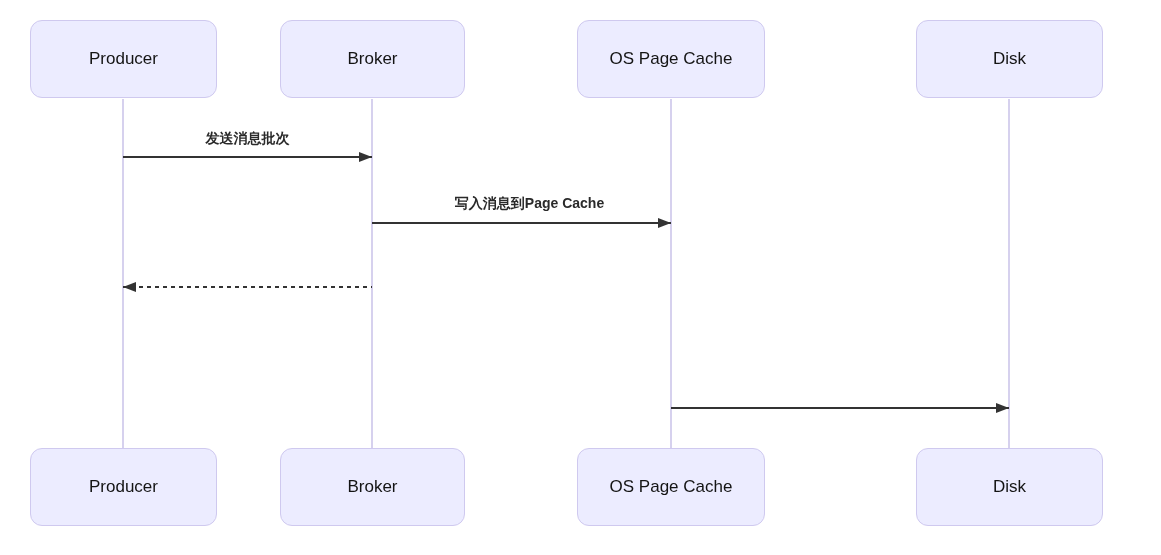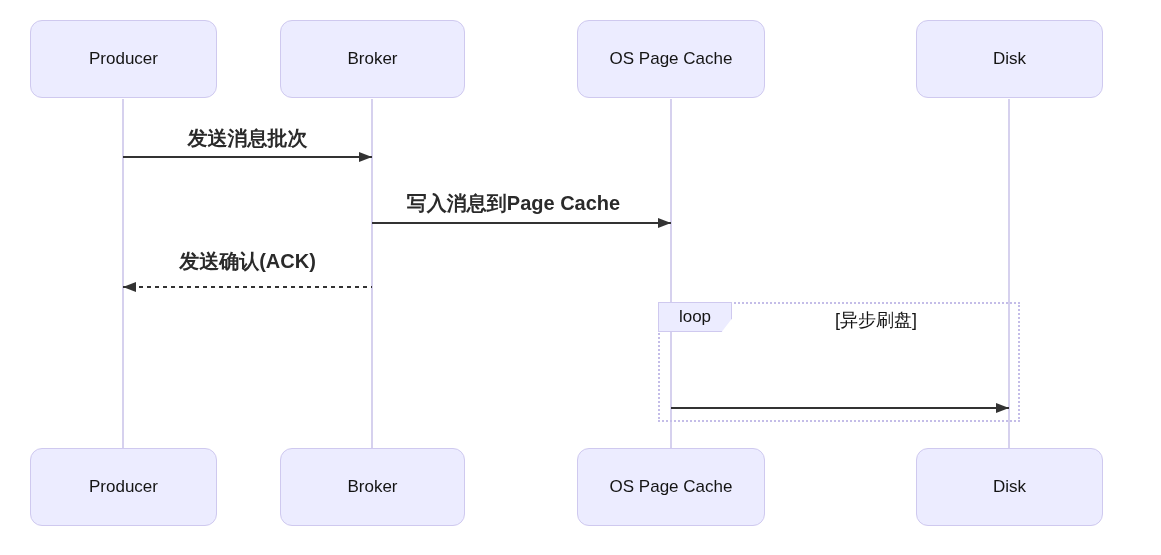--- a/index.html
+++ b/index.html
@@ -36,21 +36,21 @@
     height: 350px;
     width: 2px;
     background: #d6d1ee;
   }
   
   .msg-label {
     position: absolute;
     height: 26px;
     line-height: 26px;
     text-align: center;
-    font-size: 20px;
+    font-size: 14px;
     font-weight: bold;
     color: #2a2a2a;
     white-space: nowrap;
   }
   
   .msg-line {
     position: absolute;
     height: 2px;
     background: #333333;
   }
@@ -148,34 +148,27 @@
   </div>
   <div class="actor" style="left:916px; top:448px; width:187px">
     <span>Disk</span>
   </div>
 
   <div class="msg-label" style="left:123px; top:125px; width:249px">发送消息批次</div>
   <div class="msg-line" style="left:123px; top:156px; width:249px">
     <span class="head-r"></span>
   </div>
 
-  <div class="msg-label" style="left:364px; top:190px; width:299px">写入消息到Page Cache</div>
+  <div class="msg-label" style="left:380px; top:190px; width:299px">写入消息到Page Cache</div>
   <div class="msg-line" style="left:372px; top:222px; width:299px">
     <span class="head-r"></span>
   </div>
 
-  <div class="msg-label" style="left:123px; top:248px; width:249px">发送确认(ACK)</div>
   <div class="msg-line dashed" style="left:123px; top:286px; width:249px">
     <span class="head-l"></span>
   </div>
 
-  <div class="loop-frame">
-    <div class="loop-tab">
-      <span>loop</span>
-    </div>
-    <div class="loop-cond">[异步刷盘]</div>
-  </div>
 
   <div class="msg-line" style="left:671px; top:407px; width:338px">
     <span class="head-r"></span>
   </div>
 
 </div>
 
 </body></html>

